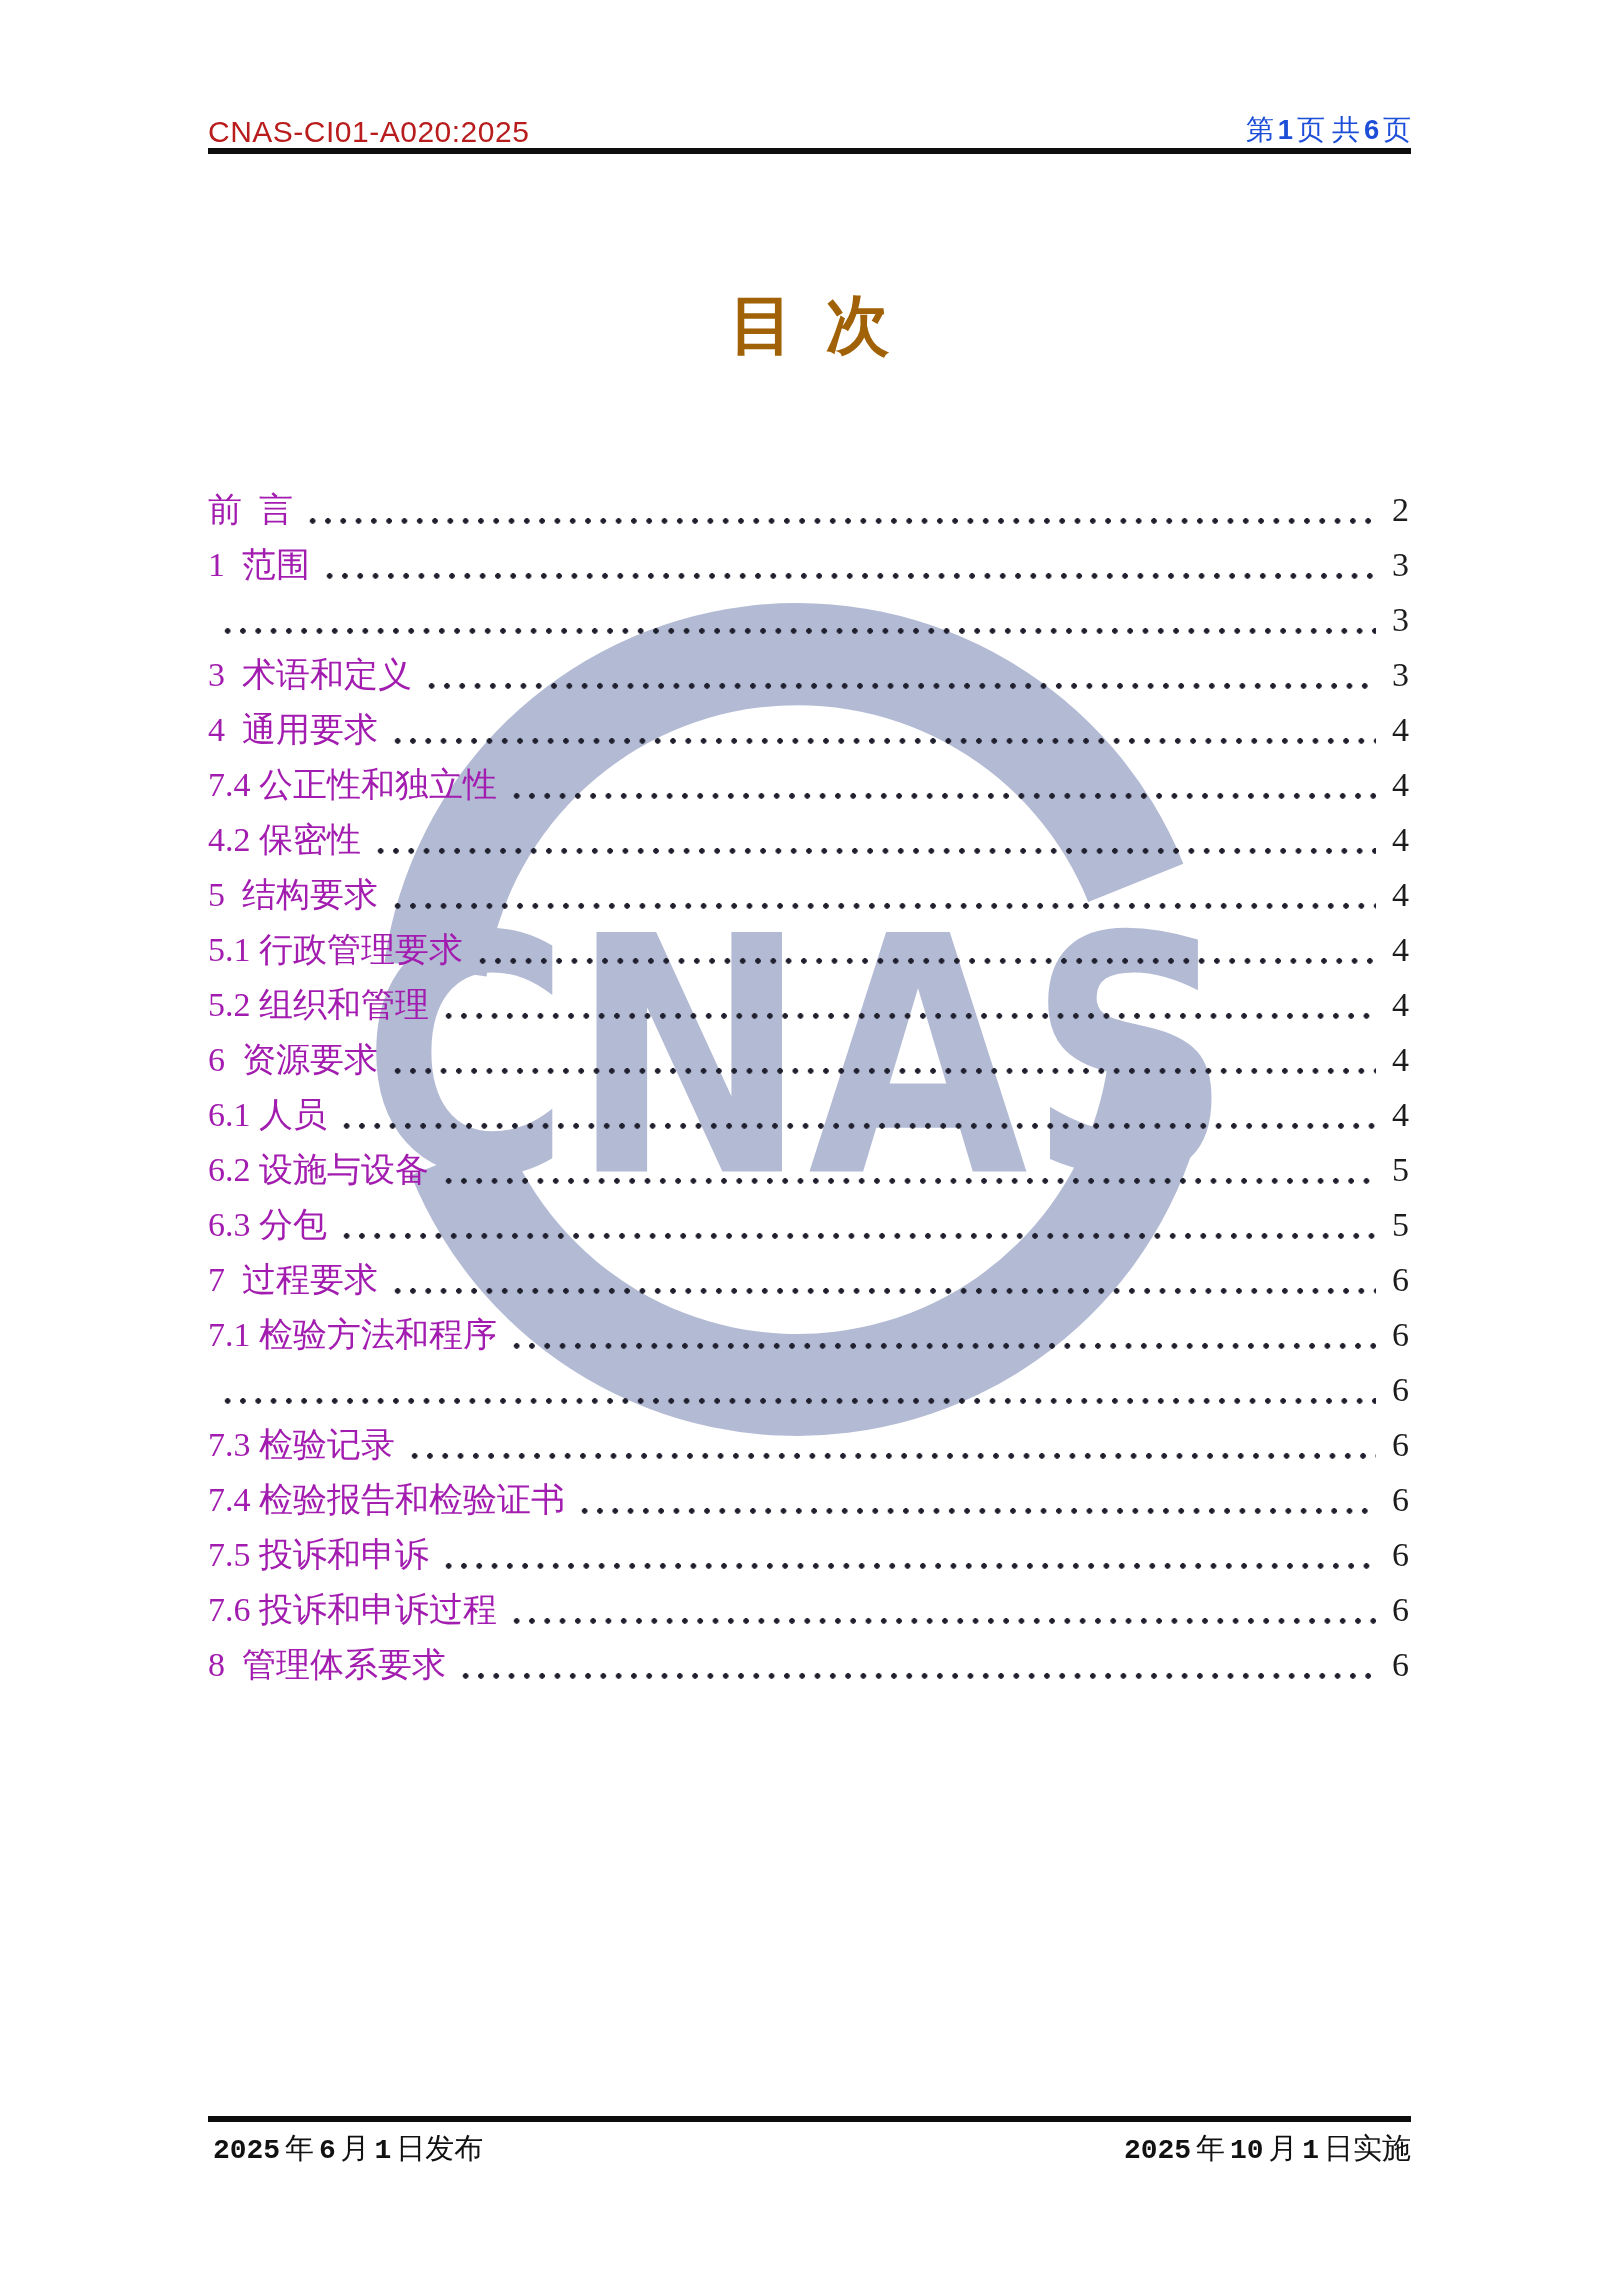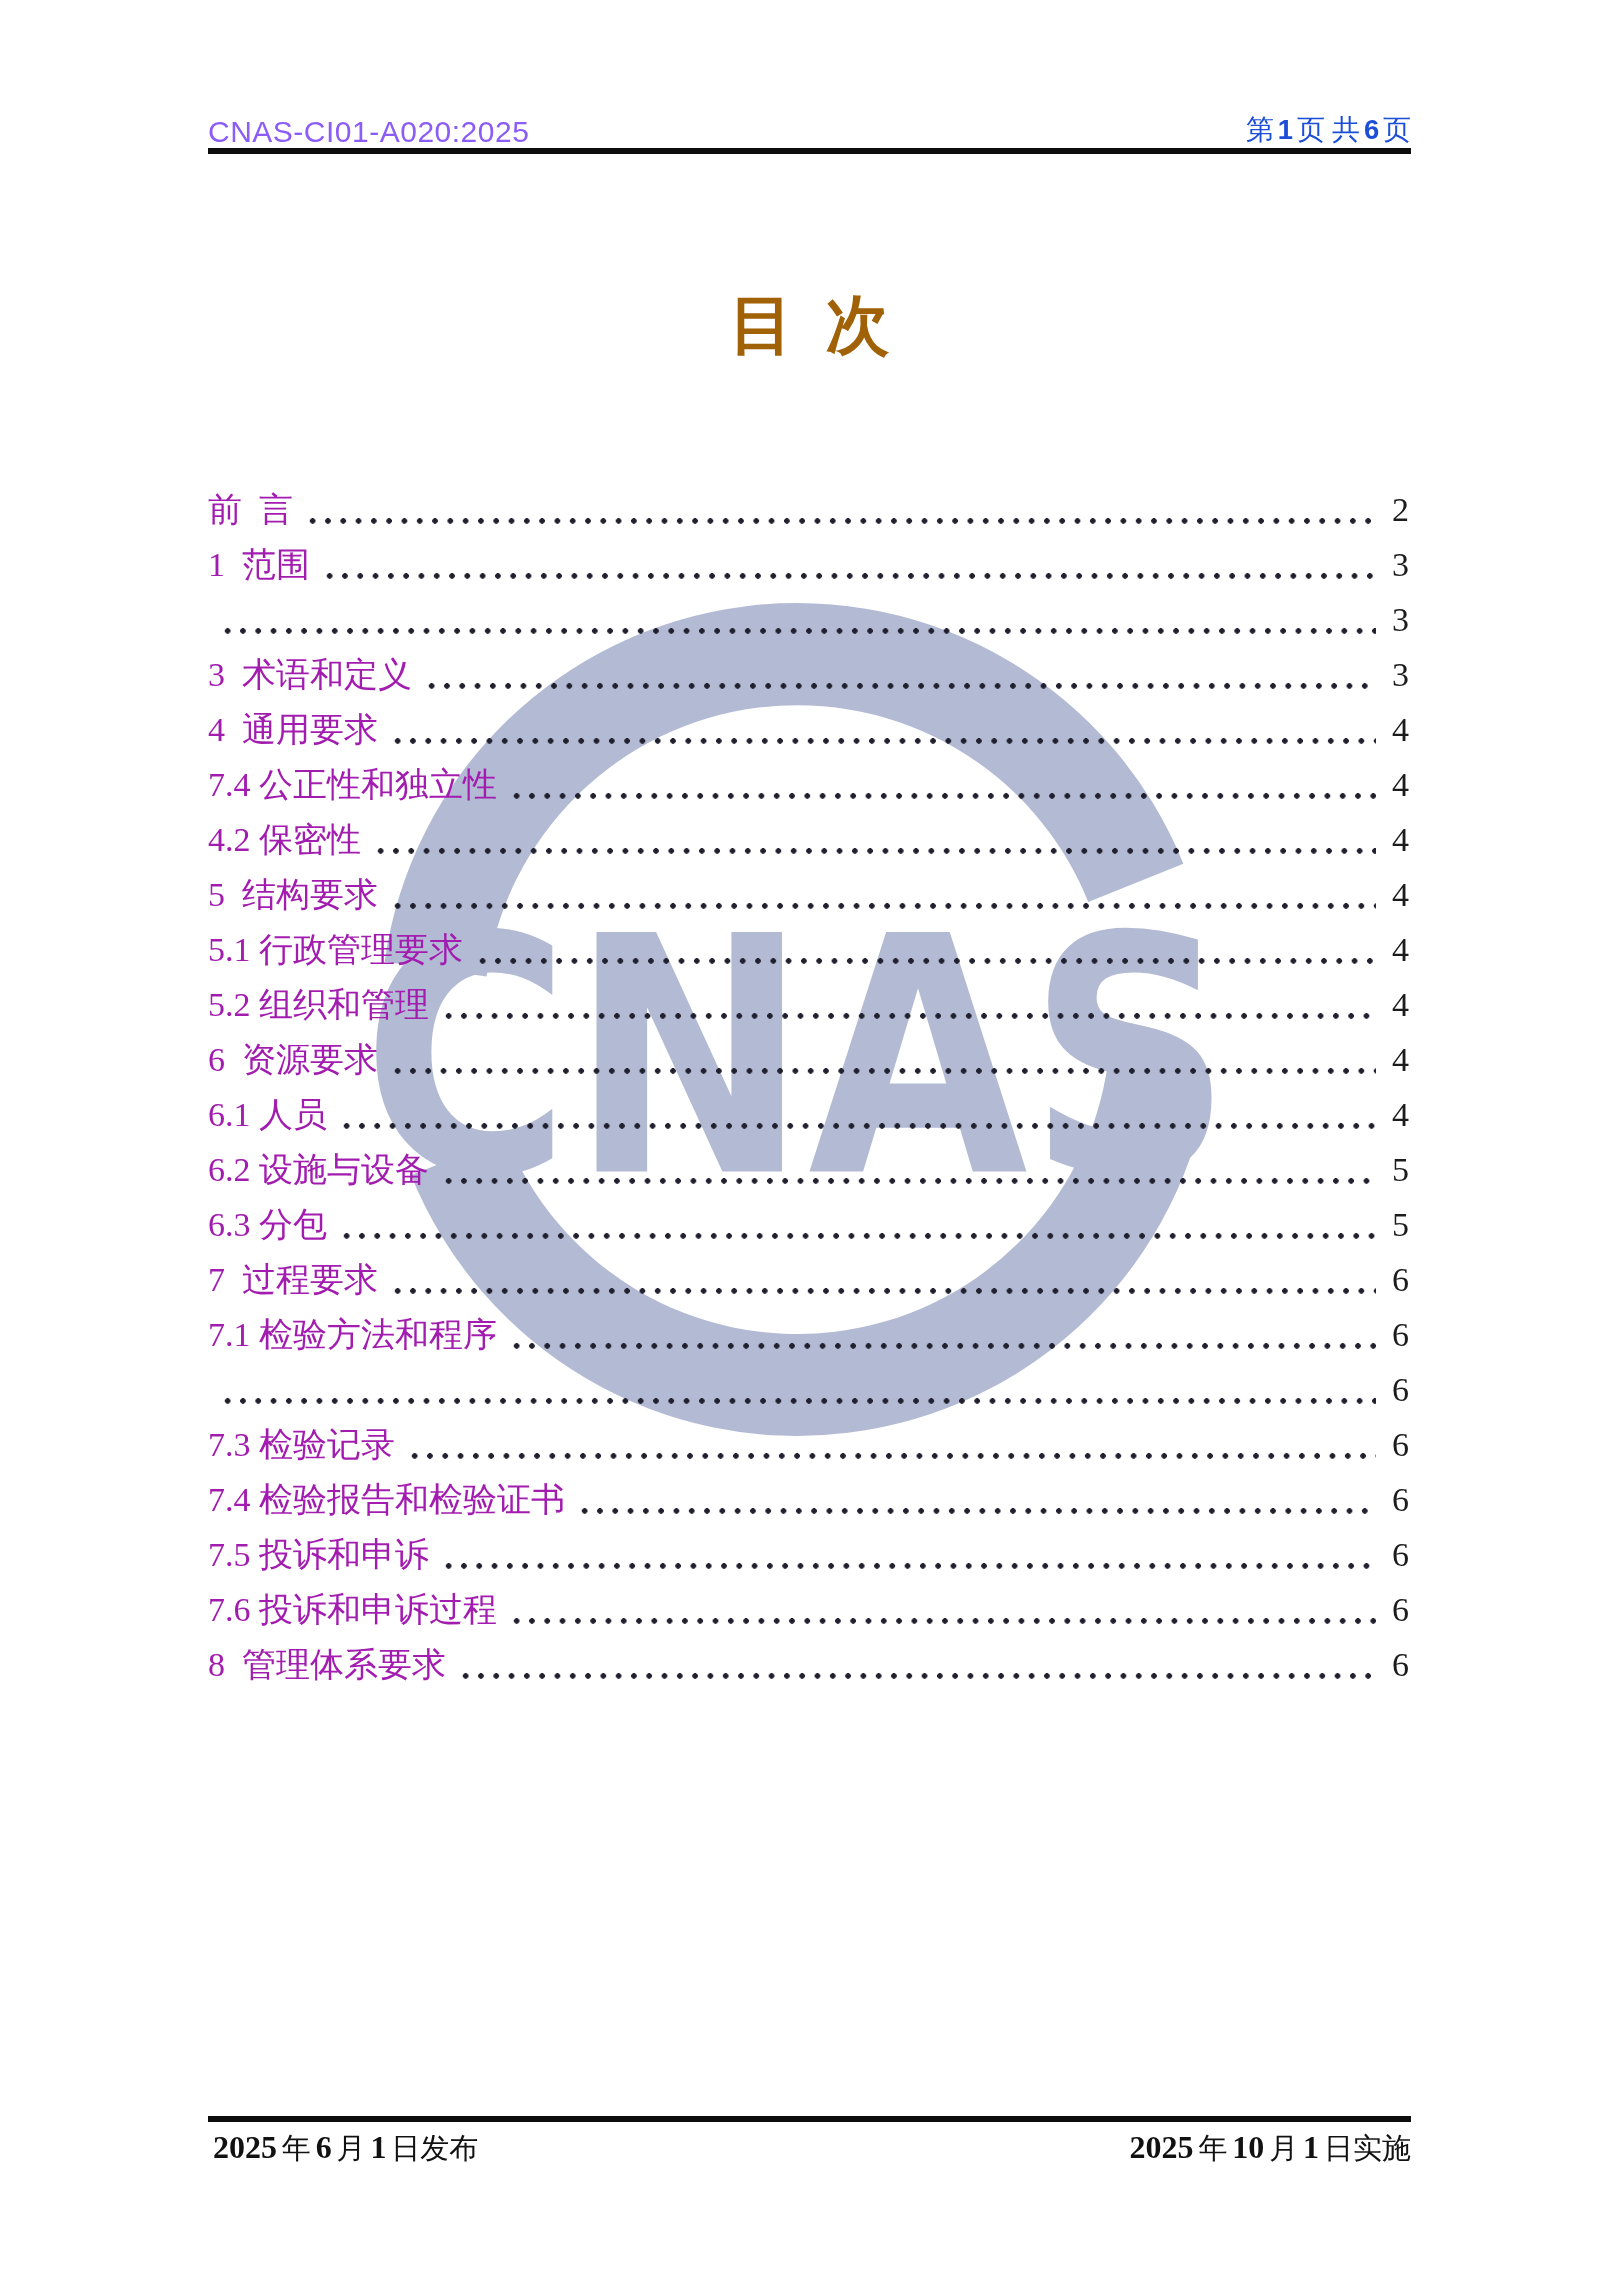--- a/index.html
+++ b/index.html
@@ -10,21 +10,21 @@
   }
   .layer-content{position:absolute;inset:0;z-index:1;}
 
   
   .page-header{
     position:absolute;left:208px;right:210px;top:110px;height:39px;
     display:flex;justify-content:space-between;align-items:flex-end;
   }
   .doc-code{
     font-family:"Liberation Sans","DejaVu Sans",sans-serif;
-    font-size:30px;letter-spacing:0.5px;color:#8b5cf6;
+    font-size:30px;letter-spacing:0.5px;color:#b91c1c;
   }
   .page-indicator{font-size:28px;color:#1d4ed8;}
   .page-indicator .num{
     font-family:"Liberation Sans","DejaVu Sans",sans-serif;
     font-weight:bold;font-size:27.4px;padding:0 3.9px;
   }
   .header-rule{
     position:absolute;left:208px;right:210px;top:148px;height:5.9px;background:#0d0d0d;
   }
 
@@ -62,22 +62,22 @@
   
   .footer-rule{
     position:absolute;left:208px;right:210px;top:2116px;height:5.9px;background:#0d0d0d;
   }
   .page-footer{
     position:absolute;left:208px;right:210px;top:2129px;height:41px;
     display:flex;justify-content:space-between;align-items:flex-start;
   }
   .date-line{font-size:29px;color:#111;}
   .date-line .num{
-    font-family:Liberation Serif, serif;
-    font-weight:bold;font-size:32px;padding:0 4.9px;
+    font-family:Liberation Mono, monospace;
+    font-weight:bold;font-size:28px;padding:0 4.9px;
   }
 </style>
 </head>
 <body>
 
 <div class="watermark">
   <svg width="902" height="833" viewBox="0 0 920 850" xmlns="http://www.w3.org/2000/svg">
 
     <path d="M 29 366 A 425 425 0 0 1 844 266 L 747 305 A 320 320 0 0 0 133 381 Z" fill="#b3bad4"></path>
 

